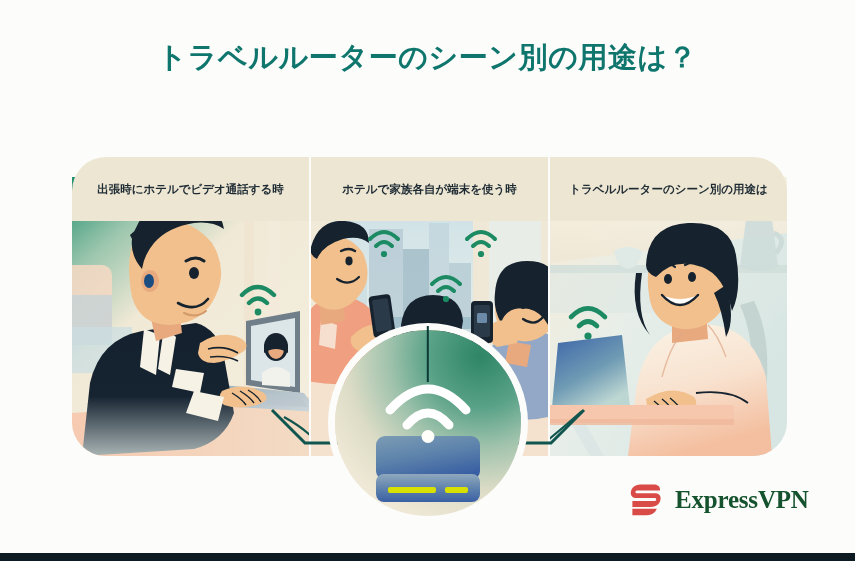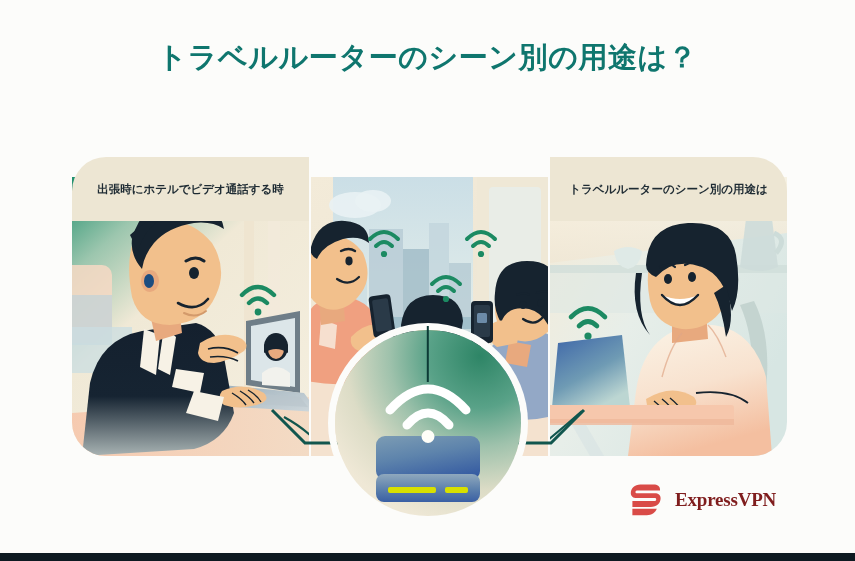--- a/index.html
+++ b/index.html
@@ -76,21 +76,21 @@
     position:relative;
   }
   .router .led{position:absolute;height:6px;border-radius:2px;background:#D8E000;top:13px;}
   .router .led.l{left:12px;width:48px;}
   .router .led.r{right:12px;width:23px;}
 
   
   #logo{position:absolute;left:630px;top:484px;display:flex;align-items:center;gap:11px;z-index:8;}
   #logo .wordmark{
     font-family:"Liberation Serif","DejaVu Serif",serif;
-    font-size:19px;font-weight:700;color:#7f1d1d;letter-spacing:-.2px;
+    font-size:25px;font-weight:700;color:#14532d;letter-spacing:-.2px;
   }
 
   
   #bottombar{position:absolute;left:0;top:553px;width:855px;height:8px;background:#0E1A21;z-index:9;}
 </style>
 </head>
 <body>
 
 <div id="stage">
 
@@ -186,20 +186,21 @@
             <circle cx="0" cy="17" r="3.4" fill="#1C8A62"></circle>
           </g>
 
           <path d="M212 240 Q234 252 248 268" stroke="#11564E" stroke-width="2.2" fill="none"></path>
         </g>
       </svg>
     </div>
   </div>
 
   <div class="panel" id="panel2">
+    <div class="cap">ホテルで家族各自が端末を使う時</div>
     <div class="art">
       <svg viewBox="0 0 237 279" xmlns="http://www.w3.org/2000/svg">
         <defs>
           <linearGradient id="p2bg" x1="0" y1="0" x2="0.4" y2="1">
             <stop offset="0" stop-color="#F3EBD9"></stop>
             <stop offset="0.5" stop-color="#EFE7D5"></stop>
             <stop offset="1" stop-color="#F2EADA"></stop>
           </linearGradient>
           <linearGradient id="p2sky" x1="0" y1="0" x2="0" y2="1">
             <stop offset="0" stop-color="#CADEE6"></stop>

